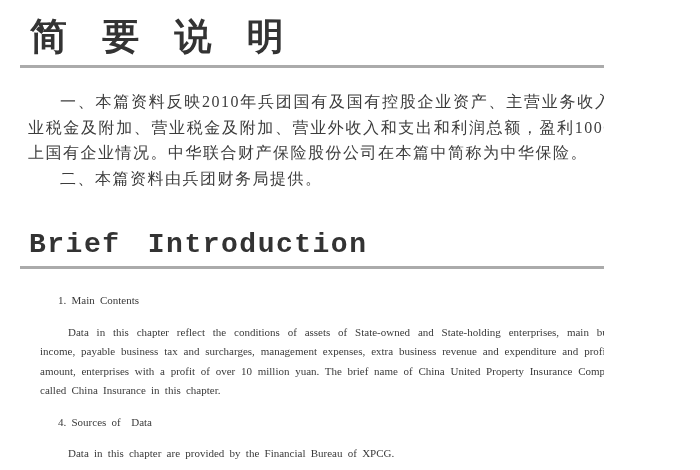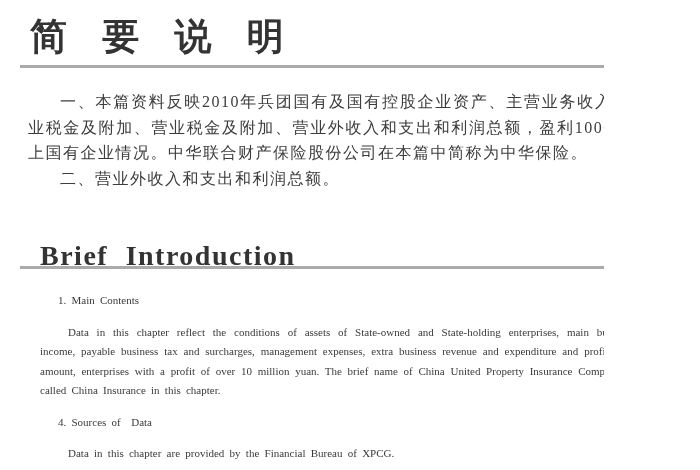--- a/index.html
+++ b/index.html
@@ -40,27 +40,27 @@
     line-height: 25.5px;
     letter-spacing: 1.5px;
     color: #3c3c3c;
     text-align: justify;
   }
   .cn-para { margin: 0; text-indent: 2em; }
   .en-title {
     position: absolute;
     left: 28px;
     top: 228px;
-    margin: 12px;
+    margin: 1px;
     font-size: 28px;
     font-weight: 700;
     letter-spacing: 1.5px;
     word-spacing: 9px;
     color: #333333;
-    font-family: Liberation Serif, serif;
+    font-family: Liberation Mono, monospace;
   }
   .en-body {
     position: absolute;
     left: 28px;
     top: 291px;
     width: 618px;
     font-size: 11px;
     line-height: 19.5px;
     color: #3a3a3a;
     text-align: justify;
@@ -78,21 +78,21 @@
 <body>
 
 <div class="page">
 
   <h1 class="cn-title">简 要 说 明</h1>
 
   <div class="rule rule-title"></div>
 
   <div class="cn-body">
     <p class="cn-para">一、本篇资料反映2010年兵团国有及国有控股企业资产、主营业务收入、营业税金及附加、营业税金及附加、营业外收入和支出和利润总额，盈利1000万以上国有企业情况。中华联合财产保险股份公司在本篇中简称为中华保险。</p>
-    <p class="cn-para">二、营业外收入和支出和利润总额。</p>
+    <p class="cn-para">二、本篇资料由兵团财务局提供。</p>
   </div>
 
   <h2 class="en-title">Brief Introduction</h2>
 
   <div class="rule rule-en"></div>
 
   <div class="en-body">
     <p class="en-sub">1. Main Contents</p>
     <p class="en-para">Data in this chapter reflect the conditions of assets of State-owned and State-holding enterprises, main business income, payable business tax and surcharges, management expenses, extra business revenue and expenditure and profit total amount, enterprises with a profit of over 10 million yuan. The brief name of China United Property Insurance Company is called China Insurance in this chapter.</p>
     <p class="en-sub">4. Sources of  Data</p>

